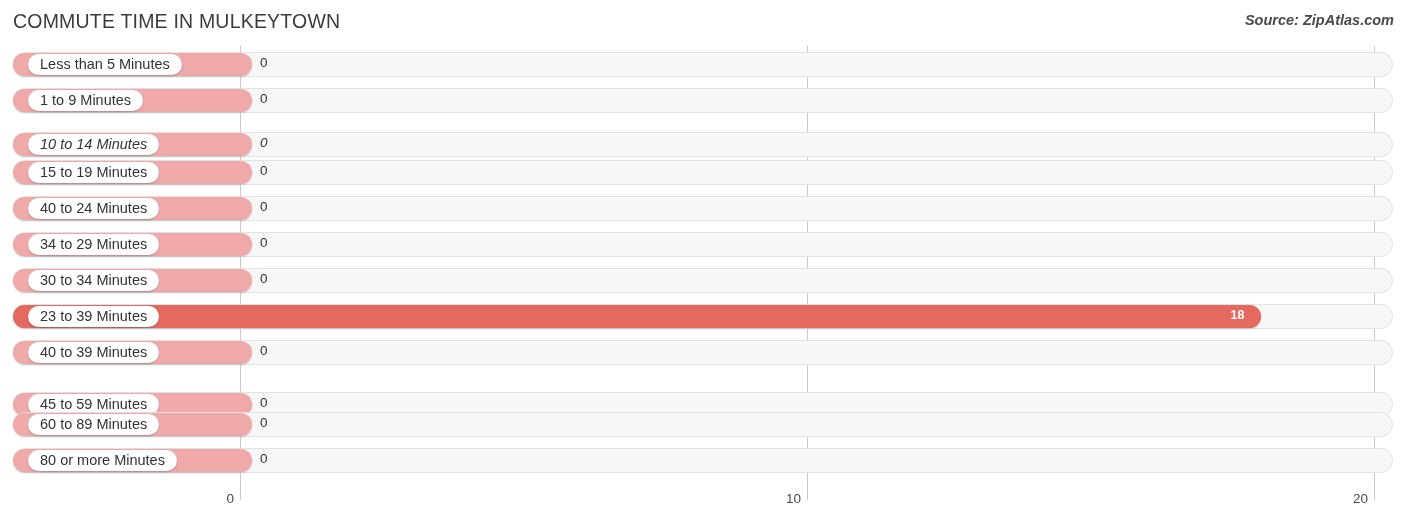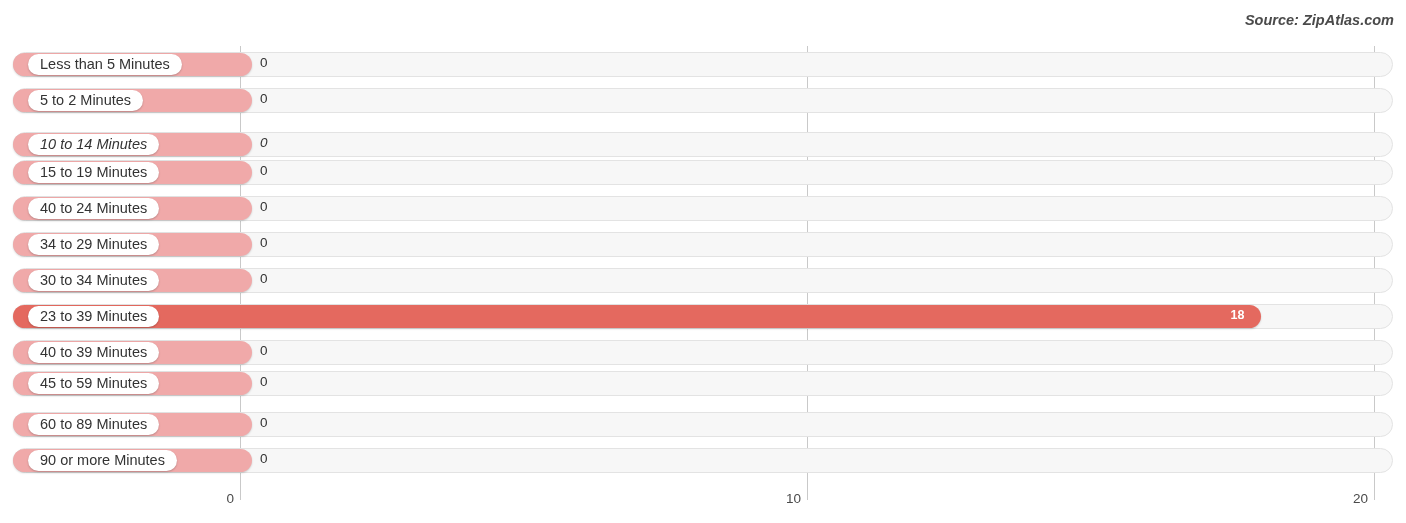--- a/index.html
+++ b/index.html
@@ -145,20 +145,21 @@
     top: 0;
     width: 1px;
     height: 14px;
     background: #c9c9c9;
   }
 </style>
 </head>
 <body>
 
 <div id="header">
+  <div id="chart-title">COMMUTE TIME IN MULKEYTOWN</div>
   <div id="source-label">Source: ZipAtlas.com</div>
 </div>
 
 <div id="plot">
   <div id="gridlines">
       <div class="gridline" style="left: 240px;"></div>
       <div class="gridline" style="left: 807px;"></div>
       <div class="gridline" style="left: 1374px;"></div>
     </div>
   <div id="rows">
@@ -167,21 +168,21 @@
         <div class="bar" style="width: 239px;"></div>
         <div class="label-pill">
           <span>Less than 5 Minutes</span>
         </div>
         <div class="value-out" style="left: 260px;">0</div>
       </div>
       <div class="row" style="top: 36px;">
         <div class="track"></div>
         <div class="bar" style="width: 239px;"></div>
         <div class="label-pill">
-          <span>5 to 2 Minutes</span>
+          <span>1 to 9 Minutes</span>
         </div>
         <div class="value-out" style="left: 260px;">0</div>
       </div>
       <div class="row" style="top: 80px; font-style: italic;">
         <div class="track"></div>
         <div class="bar" style="width: 239px;"></div>
         <div class="label-pill">
           <span>10 to 14 Minutes</span>
         </div>
         <div class="value-out" style="left: 260px;">0</div>
@@ -227,41 +228,41 @@
         <div class="value-in" style="left: 1230.6px;">18</div>
       </div>
       <div class="row" style="top: 288px;">
         <div class="track"></div>
         <div class="bar" style="width: 239px;"></div>
         <div class="label-pill">
           <span>40 to 39 Minutes</span>
         </div>
         <div class="value-out" style="left: 260px;">0</div>
       </div>
-      <div class="row" style="top: 319px;">
+      <div class="row" style="top: 340px;">
         <div class="track"></div>
         <div class="bar" style="width: 239px;"></div>
         <div class="label-pill">
           <span>45 to 59 Minutes</span>
         </div>
         <div class="value-out" style="left: 260px;">0</div>
       </div>
       <div class="row" style="top: 360px;">
         <div class="track"></div>
         <div class="bar" style="width: 239px;"></div>
         <div class="label-pill">
           <span>60 to 89 Minutes</span>
         </div>
         <div class="value-out" style="left: 260px;">0</div>
       </div>
       <div class="row" style="top: 396px;">
         <div class="track"></div>
         <div class="bar" style="width: 239px;"></div>
         <div class="label-pill">
-          <span>90 or more Minutes</span>
+          <span>80 or more Minutes</span>
         </div>
         <div class="value-out" style="left: 260px;">0</div>
       </div>
     </div>
 </div>
 
 <div id="axis">
     <div class="axis-tick" style="left: 240px;"></div>
     <div class="tick-label" style="left: 234px;">0</div>
     <div class="axis-tick" style="left: 807px;"></div>

